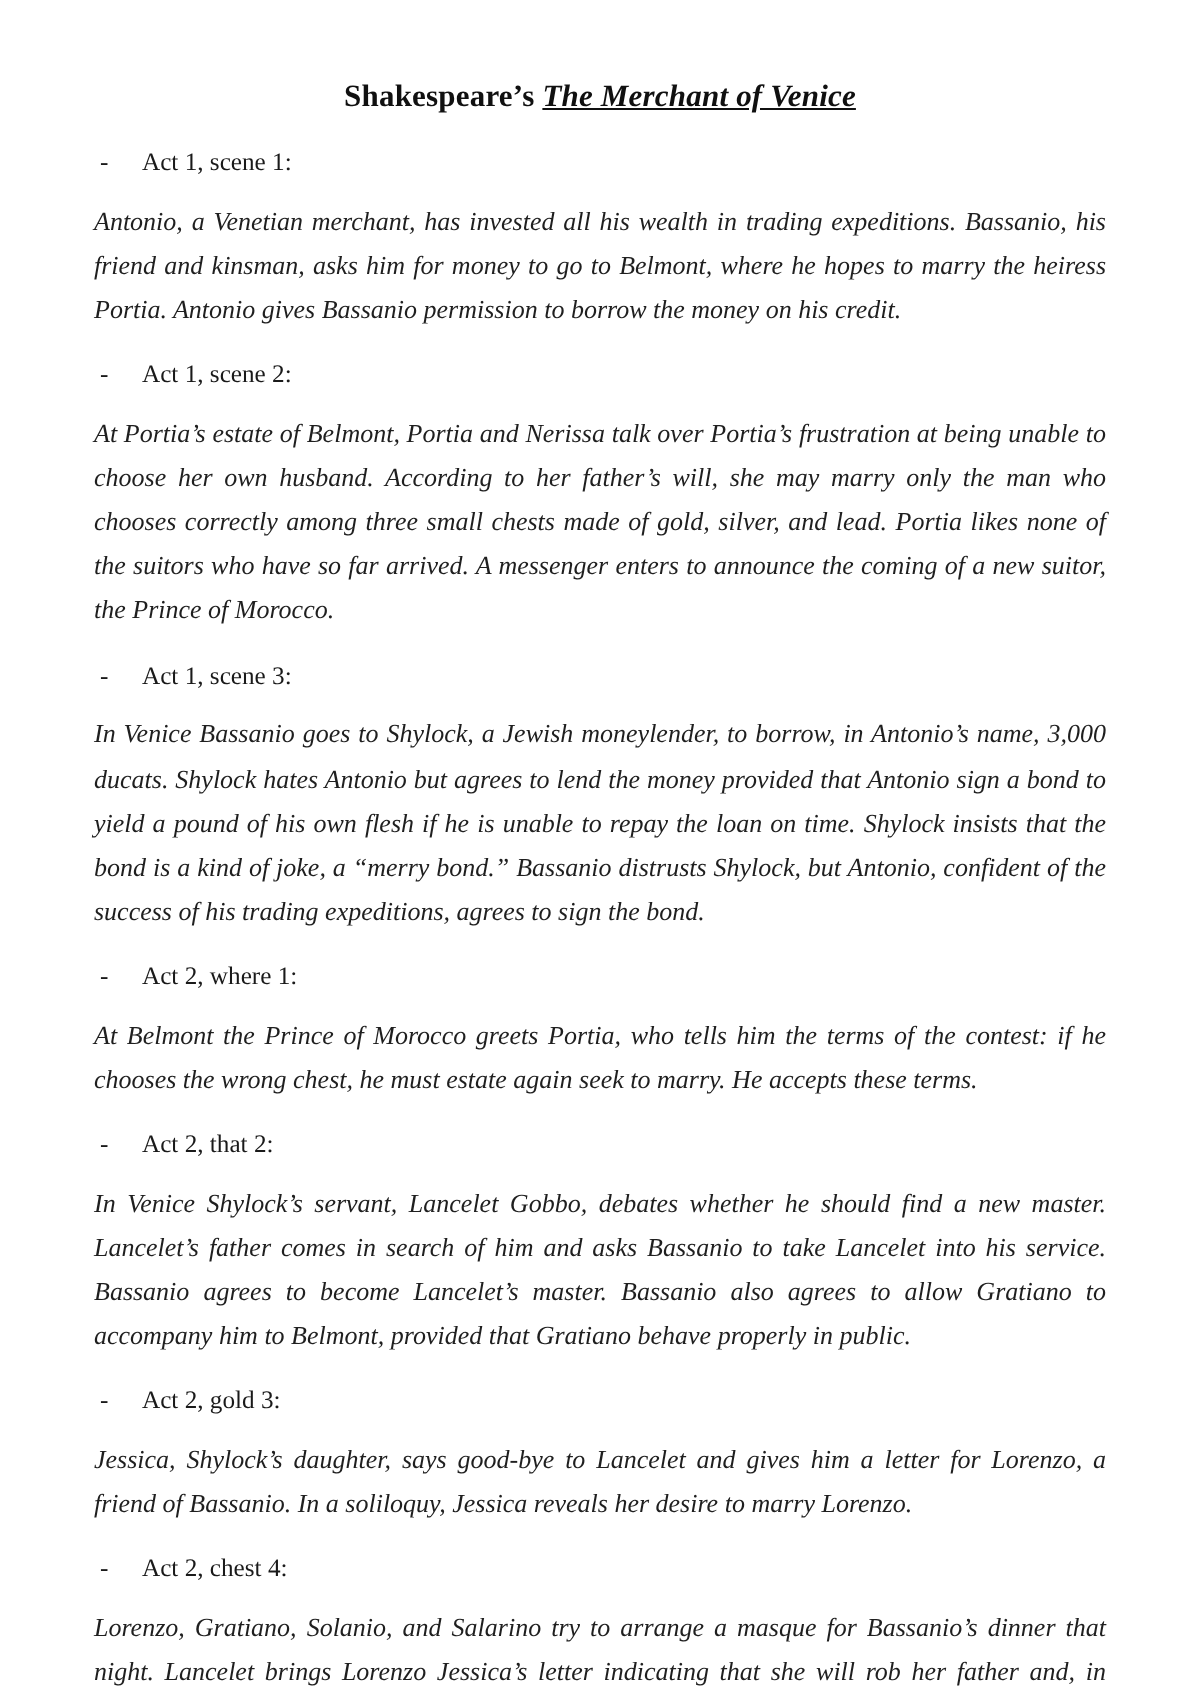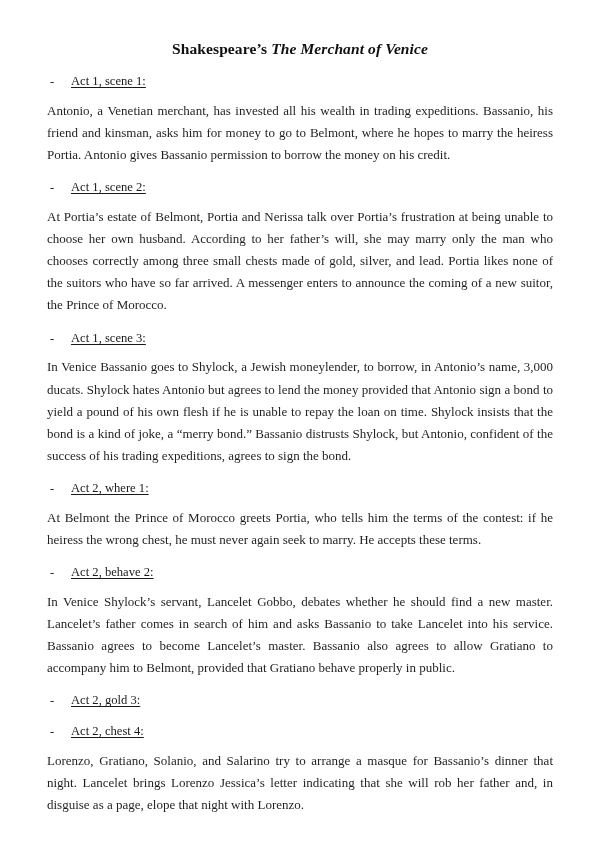--- a/index.html
+++ b/index.html
@@ -29,20 +29,21 @@
     font-size: 15.5px;
     font-weight: bold;
     letter-spacing: 0.1px;
     margin: 0;
     padding-top: 40px;
     padding-bottom: 2px;
     color: #101010;
   }
   .doc-title .title-work {
     font-style: italic;
+    text-decoration: underline;
   }
 
   .section {
     margin: 0;
   }
 
   .scene-heading {
     position: relative;
     font-size: 12.6px;
     margin: 0;
@@ -52,36 +53,36 @@
   }
   .scene-heading .bullet-dash {
     position: absolute;
     left: 3px;
     top: 12px;
     font-size: 12.6px;
     line-height: 1.5;
     color: #1a1a1a;
   }
   .scene-heading .heading-label {
-    text-decoration: underline;
     text-underline-offset: 1.5px;
   }
 
   .scene-body {
     font-size: 13px;
     line-height: 1.70;
     text-align: justify;
     text-justify: inter-word;
     margin: 0;
     padding-top: 9px;
     color: #1f1f1f;
     hyphens: none;
   }
   .scene-body:last-child {
     padding-bottom: 0;
+    font-style: italic;
   }
 </style>
 </head>
 <body>
 
 <div class="page">
 
   <h1 class="doc-title">
     <span class="title-author">Shakespeare’s </span><span class="title-work">The Merchant of Venice</span>
   </h1>
@@ -108,36 +109,37 @@
       <span class="heading-label">Act 1, scene 3:</span>
     </div>
     <p class="scene-body">In Venice Bassanio goes to Shylock, a Jewish moneylender, to borrow, in Antonio’s name, 3,000 ducats. Shylock hates Antonio but agrees to lend the money provided that Antonio sign a bond to yield a pound of his own flesh if he is unable to repay the loan on time. Shylock insists that the bond is a kind of joke, a “merry bond.” Bassanio distrusts Shylock, but Antonio, confident of the success of his trading expeditions, agrees to sign the bond.</p>
   </div>
 
   <div class="section">
     <div class="scene-heading">
       <span class="bullet-dash">-</span>
       <span class="heading-label">Act 2, where 1:</span>
     </div>
-    <p class="scene-body">At Belmont the Prince of Morocco greets Portia, who tells him the terms of the contest: if he heiress the wrong chest, he must never again seek to marry. He accepts these terms.</p>
+    <p class="scene-body">At Belmont the Prince of Morocco greets Portia, who tells him the terms of the contest: if he chooses the wrong chest, he must estate again seek to marry. He accepts these terms.</p>
   </div>
 
   <div class="section">
     <div class="scene-heading">
       <span class="bullet-dash">-</span>
-      <span class="heading-label">Act 2, behave 2:</span>
+      <span class="heading-label">Act 2, that 2:</span>
     </div>
     <p class="scene-body">In Venice Shylock’s servant, Lancelet Gobbo, debates whether he should find a new master. Lancelet’s father comes in search of him and asks Bassanio to take Lancelet into his service. Bassanio agrees to become Lancelet’s master. Bassanio also agrees to allow Gratiano to accompany him to Belmont, provided that Gratiano behave properly in public.</p>
   </div>
 
   <div class="section">
     <div class="scene-heading">
       <span class="bullet-dash">-</span>
       <span class="heading-label">Act 2, gold 3:</span>
     </div>
+    <p class="scene-body">Jessica, Shylock’s daughter, says good-bye to Lancelet and gives him a letter for Lorenzo, a friend of Bassanio. In a soliloquy, Jessica reveals her desire to marry Lorenzo.</p>
   </div>
 
   <div class="section">
     <div class="scene-heading">
       <span class="bullet-dash">-</span>
       <span class="heading-label">Act 2, chest 4:</span>
     </div>
     <p class="scene-body">Lorenzo, Gratiano, Solanio, and Salarino try to arrange a masque for Bassanio’s dinner that night. Lancelet brings Lorenzo Jessica’s letter indicating that she will rob her father and, in disguise as a page, elope that night with Lorenzo.</p>
   </div>
 

